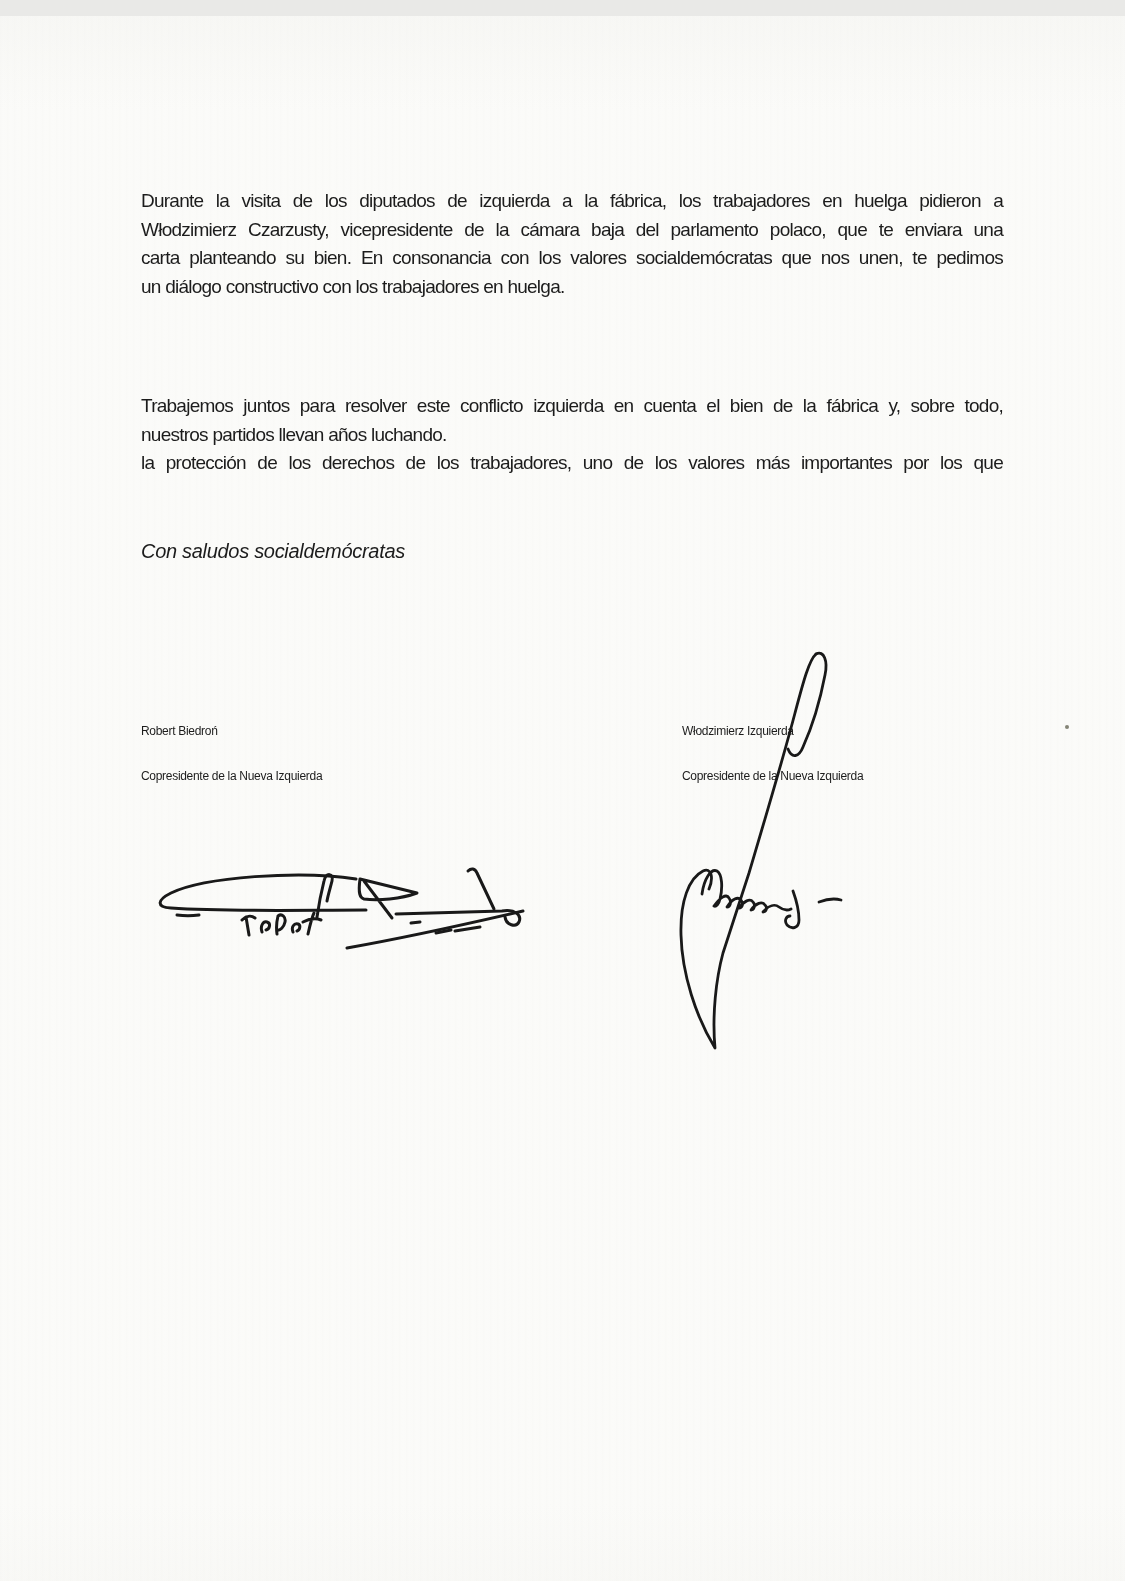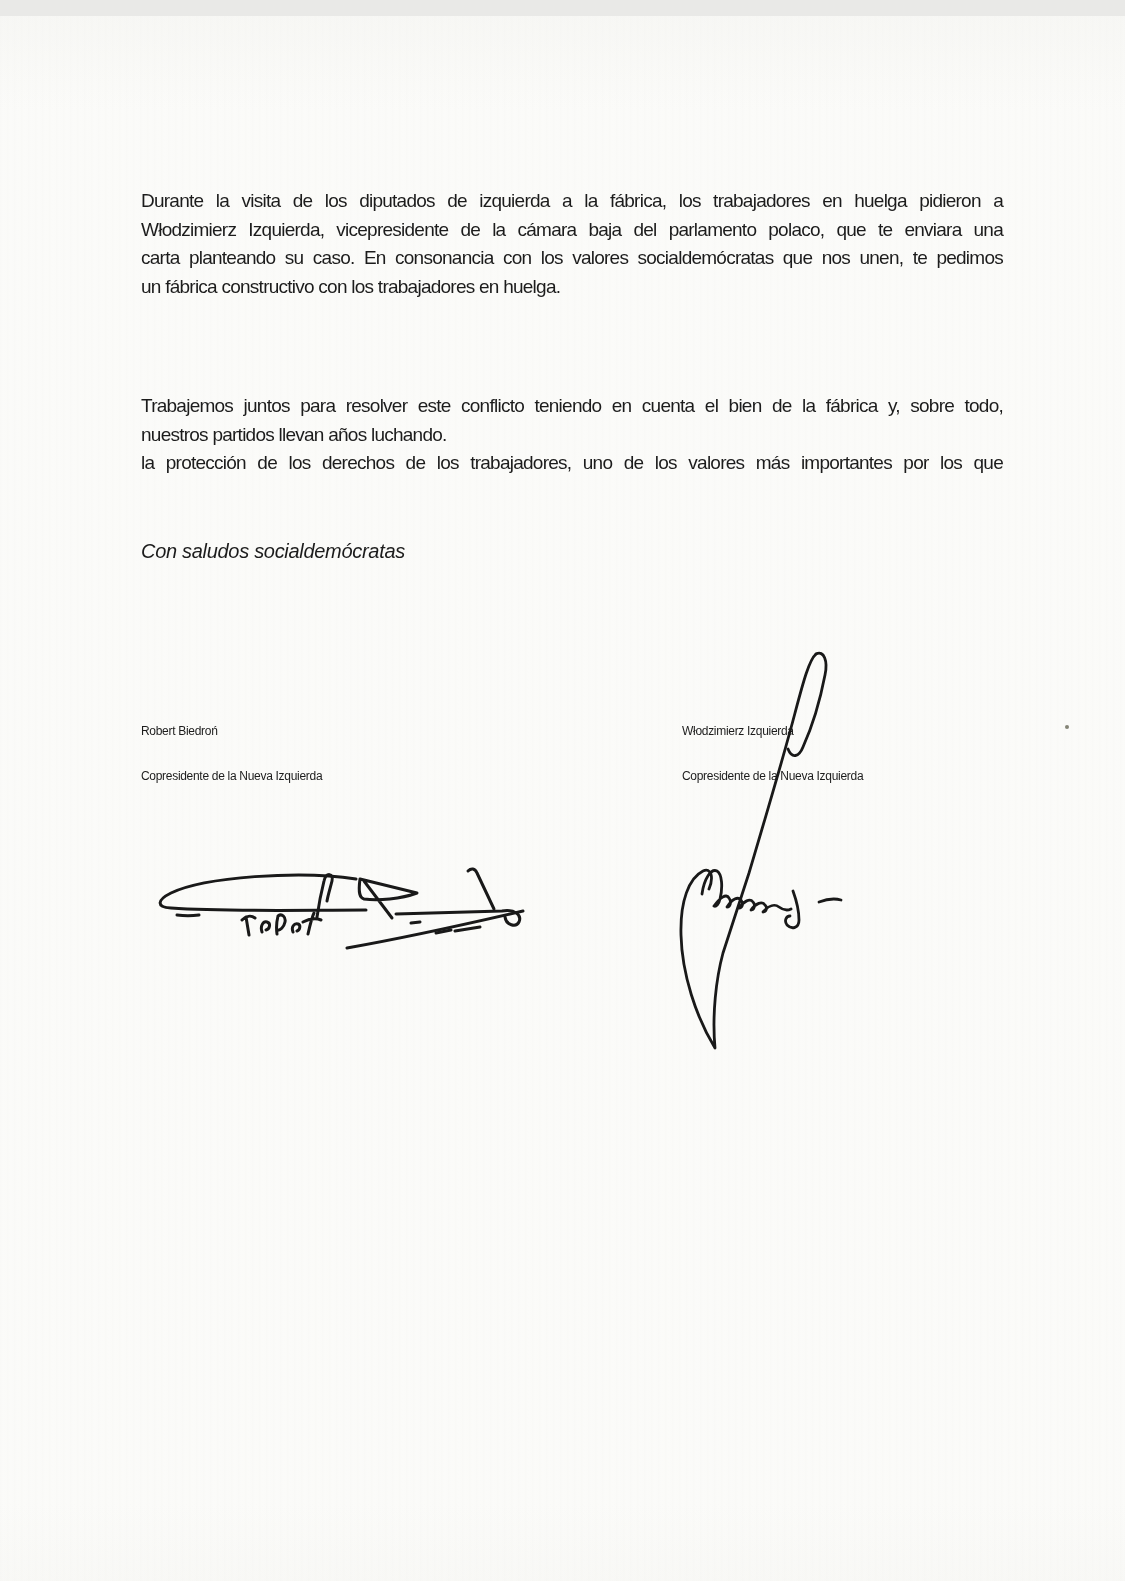--- a/index.html
+++ b/index.html
@@ -59,27 +59,27 @@
     background:#6e6e5f; opacity:.85;
   }
 </style>
 </head>
 <body>
 
 <div class="page">
 
   <section class="paragraph para-1">
     <div class="jline">Durante la visita de los diputados de izquierda a la fábrica, los trabajadores en huelga pidieron a</div>
-    <div class="jline">Włodzimierz Izquierda, vicepresidente de la cámara baja del parlamento polaco, que te enviara una</div>
-    <div class="jline">carta planteando su caso. En consonancia con los valores socialdemócratas que nos unen, te pedimos</div>
-    <div class="jline line-last">un fábrica constructivo con los trabajadores en huelga.</div>
+    <div class="jline">Włodzimierz Czarzusty, vicepresidente de la cámara baja del parlamento polaco, que te enviara una</div>
+    <div class="jline">carta planteando su bien. En consonancia con los valores socialdemócratas que nos unen, te pedimos</div>
+    <div class="jline line-last">un diálogo constructivo con los trabajadores en huelga.</div>
   </section>
 
   <section class="paragraph para-2">
-    <div class="jline">Trabajemos juntos para resolver este conflicto teniendo en cuenta el bien de la fábrica y, sobre todo,</div>
+    <div class="jline">Trabajemos juntos para resolver este conflicto izquierda en cuenta el bien de la fábrica y, sobre todo,</div>
     <div class="jline line-last">nuestros partidos llevan años luchando.</div>
     <div class="jline">la protección de los derechos de los trabajadores, uno de los valores más importantes por los que</div>
   </section>
 
   <div class="closing">Con saludos socialdemócratas</div>
 
   <div class="sig-name sig-name-left">Robert Biedroń</div>
   <div class="sig-title sig-title-left">Copresidente de la Nueva Izquierda</div>
 
   <div class="sig-name sig-name-right">Włodzimierz Izquierda</div>

